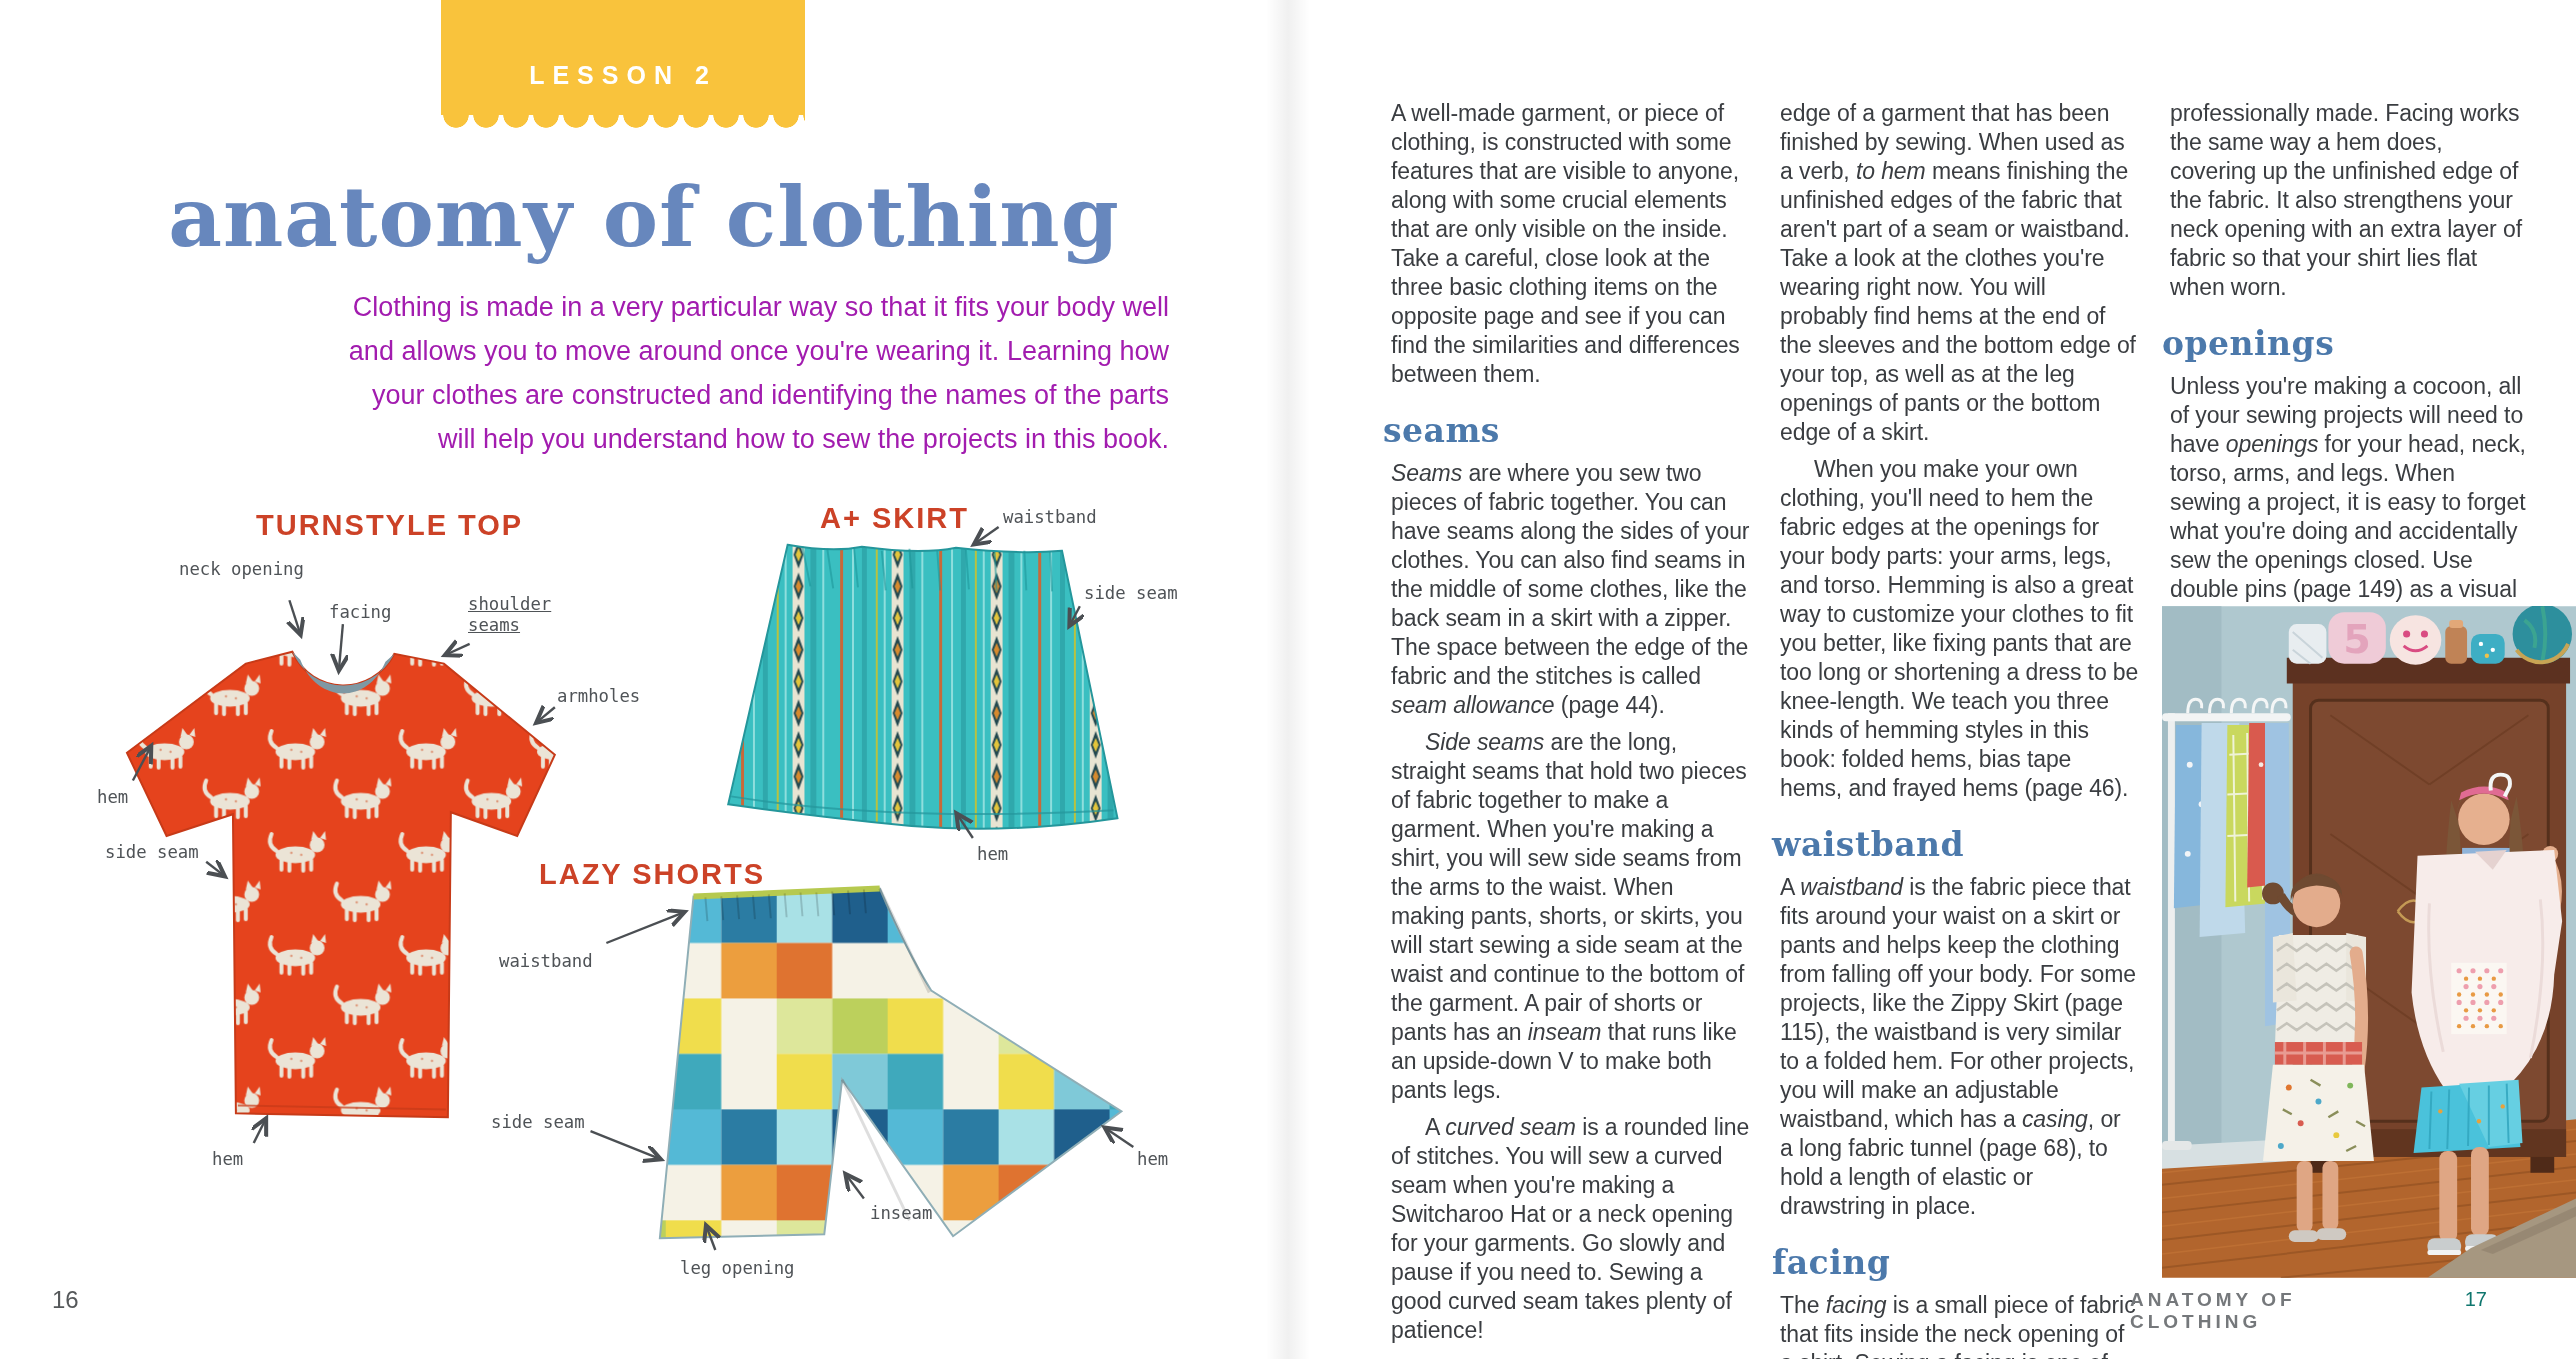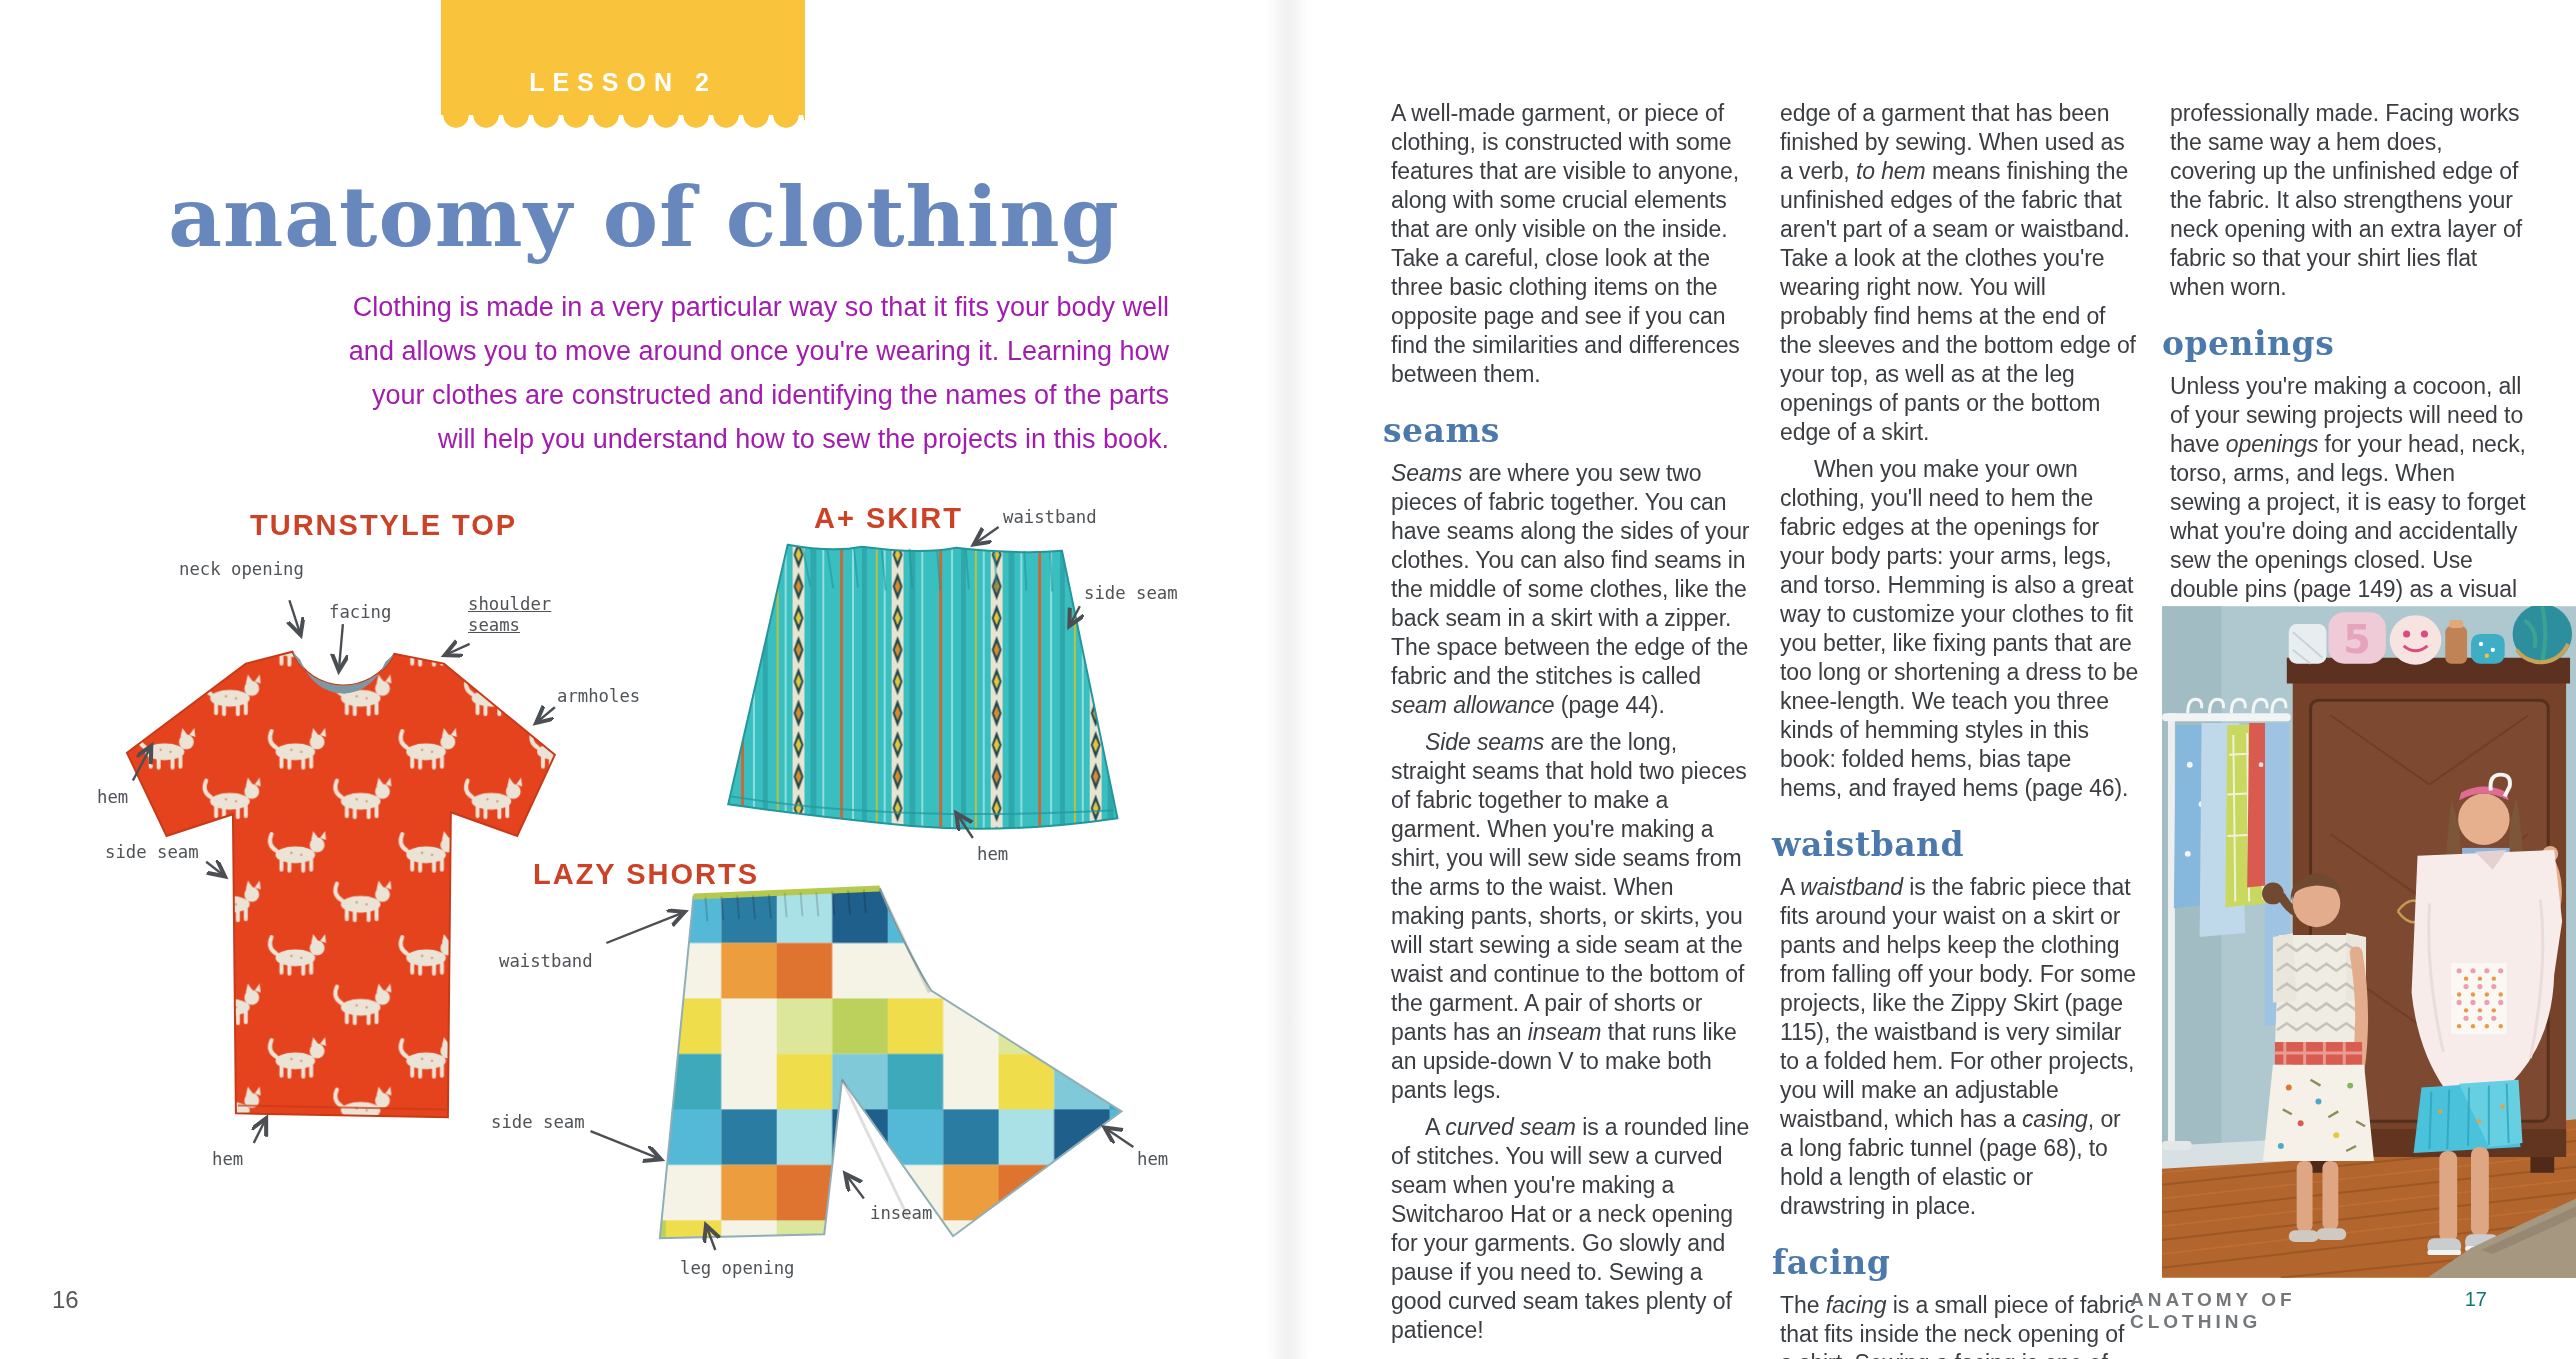--- a/index.html
+++ b/index.html
@@ -5,27 +5,27 @@
   html,body{margin:0;padding:0;background:#e8e8e8;}
   #stage{position:relative;width:2576px;height:1359px;background:#ffffff;overflow:hidden;
          font-family:"Liberation Sans",sans-serif;}
   .abs{position:absolute;}
   
   #banner{left:441px;top:0;width:364px;height:115px;background:#F9C33C;}
   #banner .scallops{position:absolute;left:0;top:115px;width:100%;height:17px;
      background:radial-gradient(circle at 50% 0,#F9C33C 0 12.4px,rgba(0,0,0,0) 13px);
      background-size:30px 17px;background-repeat:repeat-x;}
   #banner .lesson{position:absolute;left:0;top:61px;width:100%;text-align:center;
-     color:#ffffff;font-weight:bold;font-size:25px;letter-spacing:8px;margin-top:7px;}
+     color:#ffffff;font-weight:bold;font-size:25px;letter-spacing:8px;}
   #page-title{left:0;top:168px;width:1288px;text-align:center;
      font-family:"DejaVu Serif",serif;font-weight:bold;font-size:83px;color:#6787BD;
      letter-spacing:1px;}
   #intro{left:119px;top:285px;width:1050px;text-align:right;font-size:27px;line-height:44px;
      color:#a21caf;white-space:pre-line;}
-  .gar-h{position:absolute;font-weight:bold;font-size:29px;letter-spacing:2px;color:#CC4227;white-space:nowrap;}
+  .gar-h{position:absolute;font-weight:bold;font-size:29px;letter-spacing:2px;color:#CC4227;white-space:nowrap;margin-left:6px;}
   .lbl{position:absolute;font-family:"DejaVu Sans Mono",monospace;font-size:17.3px;color:#4F5357;
      white-space:nowrap;line-height:21px;}
   .lbl.wrap{white-space:normal;text-decoration:underline;}
   #page-num-left{left:52px;top:1286px;font-size:24px;color:#55585A;}
   
   #gutter{left:1266px;top:0;width:44px;height:1359px;
      background:linear-gradient(to right,rgba(0,0,0,0),rgba(0,0,0,0.06) 50%,rgba(0,0,0,0));}
   
   .col{position:absolute;top:91px;width:375px;}
   .col p{margin:8px;font-size:23px;line-height:29px;color:#3A3D41;letter-spacing:-0.1px;}

